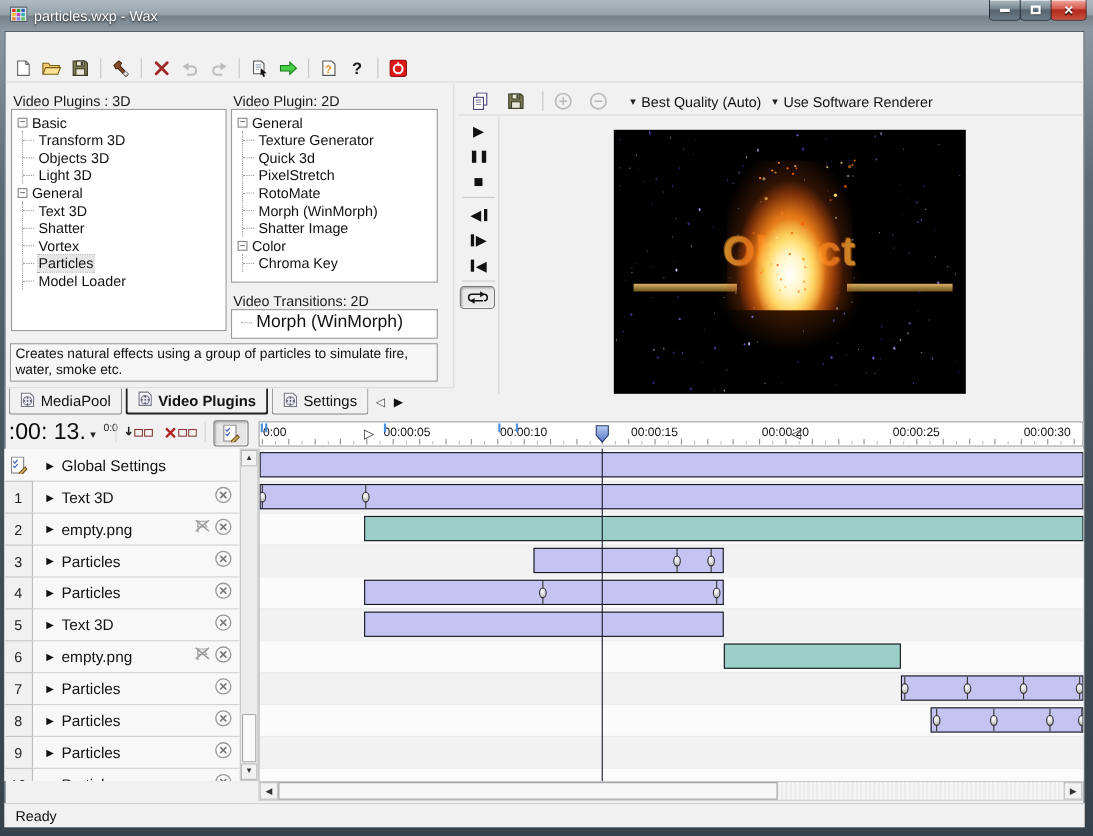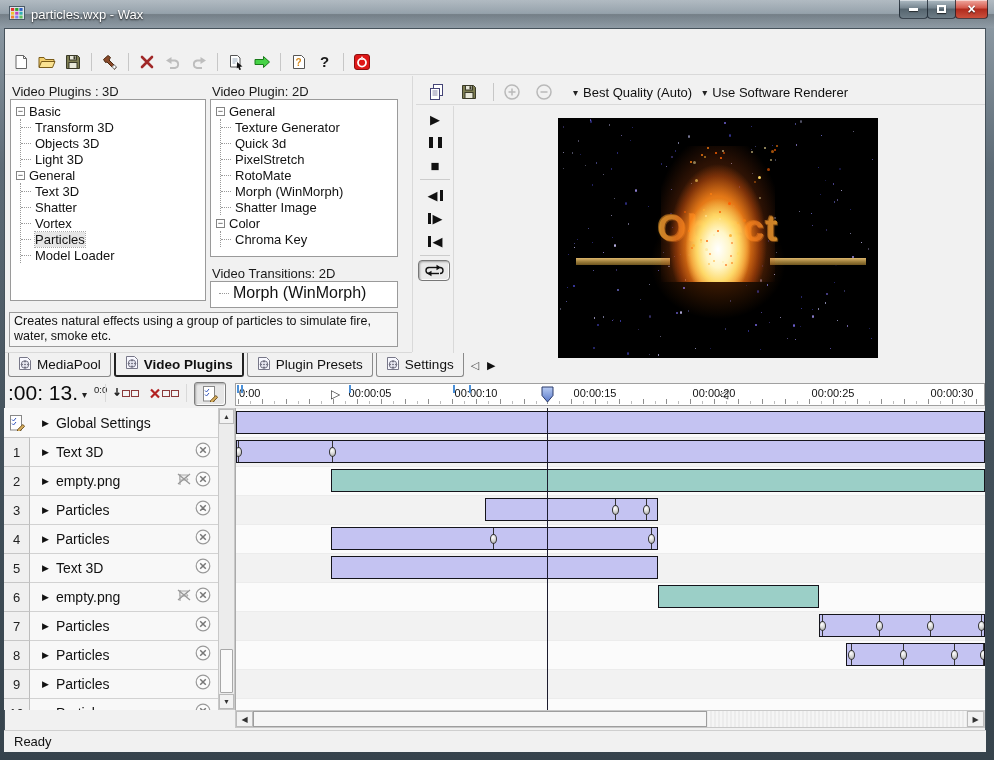--- a/index.html
+++ b/index.html
@@ -650,32 +650,20 @@
       <div class="tab">
         <span><svg width="14" height="15" viewBox="0 0 14 15" xmlns="http://www.w3.org/2000/svg">
             <path d="M1.5 1.5h8l3 3v9h-11z" fill="#f8f8ff" stroke="#778"></path>
             <circle cx="7" cy="8.5" r="3.8" fill="#e6e6f0" stroke="#778"></circle>
             <circle cx="7" cy="8.5" r="0.8" fill="#556"></circle>
             <circle cx="7" cy="5.6" r="0.8" fill="#556"></circle>
             <circle cx="7" cy="11.4" r="0.8" fill="#556"></circle>
             <circle cx="4.1" cy="8.5" r="0.8" fill="#556"></circle>
             <circle cx="9.9" cy="8.5" r="0.8" fill="#556"></circle>
           </svg></span>
-        <span>Plugin Presets</span>
-      </div>
-      <div class="tab">
-        <span><svg width="14" height="15" viewBox="0 0 14 15" xmlns="http://www.w3.org/2000/svg">
-            <path d="M1.5 1.5h8l3 3v9h-11z" fill="#f8f8ff" stroke="#778"></path>
-            <circle cx="7" cy="8.5" r="3.8" fill="#e6e6f0" stroke="#778"></circle>
-            <circle cx="7" cy="8.5" r="0.8" fill="#556"></circle>
-            <circle cx="7" cy="5.6" r="0.8" fill="#556"></circle>
-            <circle cx="7" cy="11.4" r="0.8" fill="#556"></circle>
-            <circle cx="4.1" cy="8.5" r="0.8" fill="#556"></circle>
-            <circle cx="9.9" cy="8.5" r="0.8" fill="#556"></circle>
-          </svg></span>
         <span>Settings</span>
       </div>
       <div class="tabscroll">◁</div>
       <div class="tabscroll" style="color: rgb(17, 17, 17);">▶</div>
     </div>
 
   <div class="timebig">:00: 13.</div>
   <div class="timecaret">▾</div>
   <div class="timeunits">0:0</div>
   <div class="vline" style="left:105px;top:384px;width:1px;height:18px;"></div>

